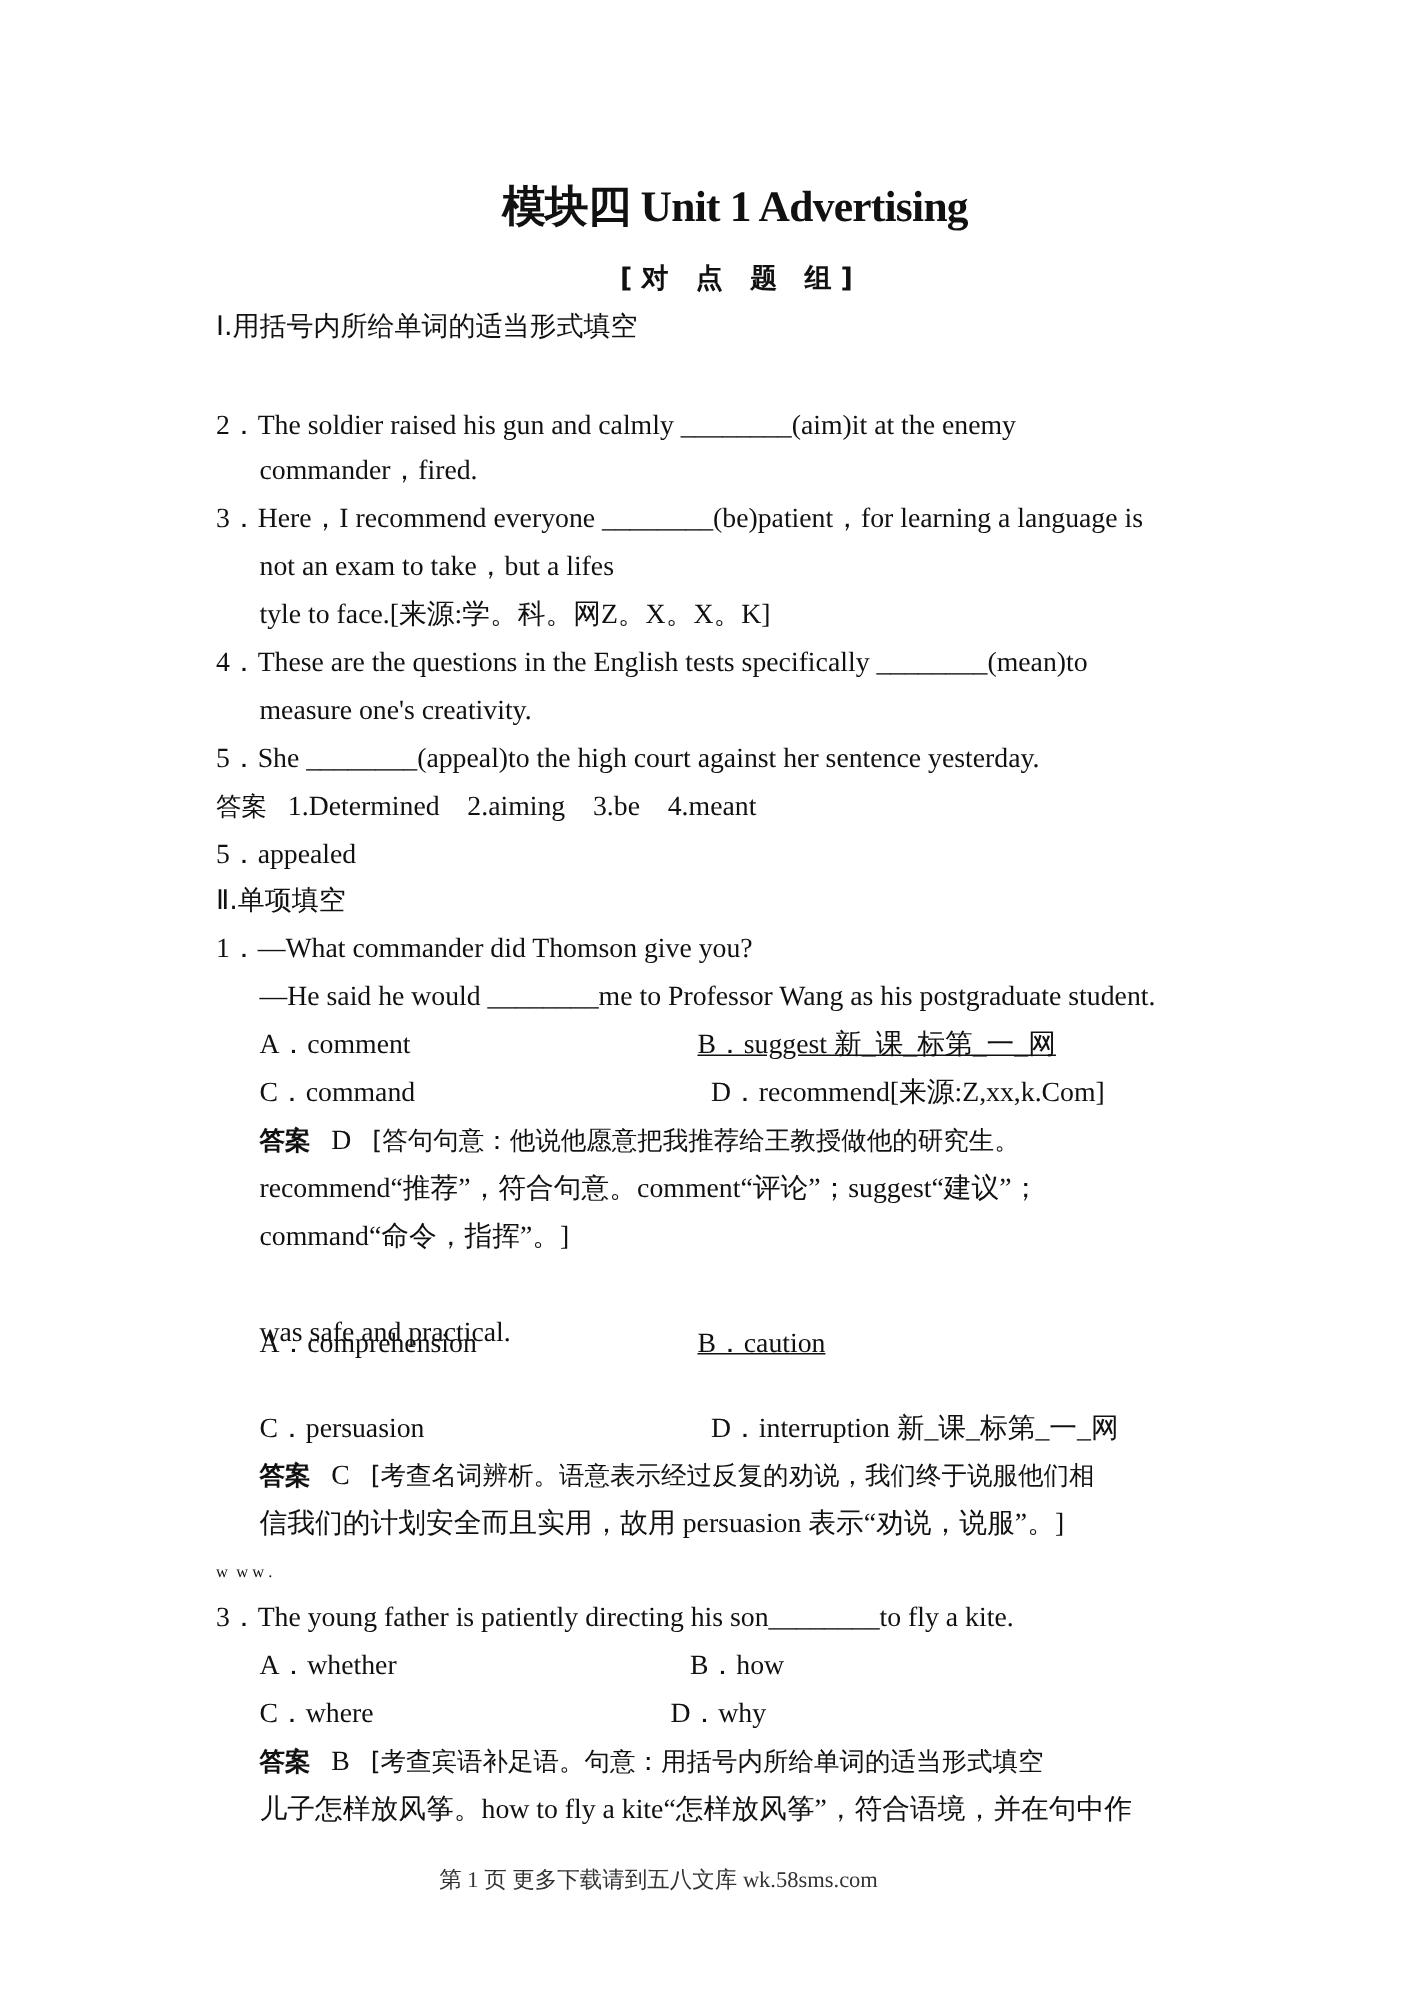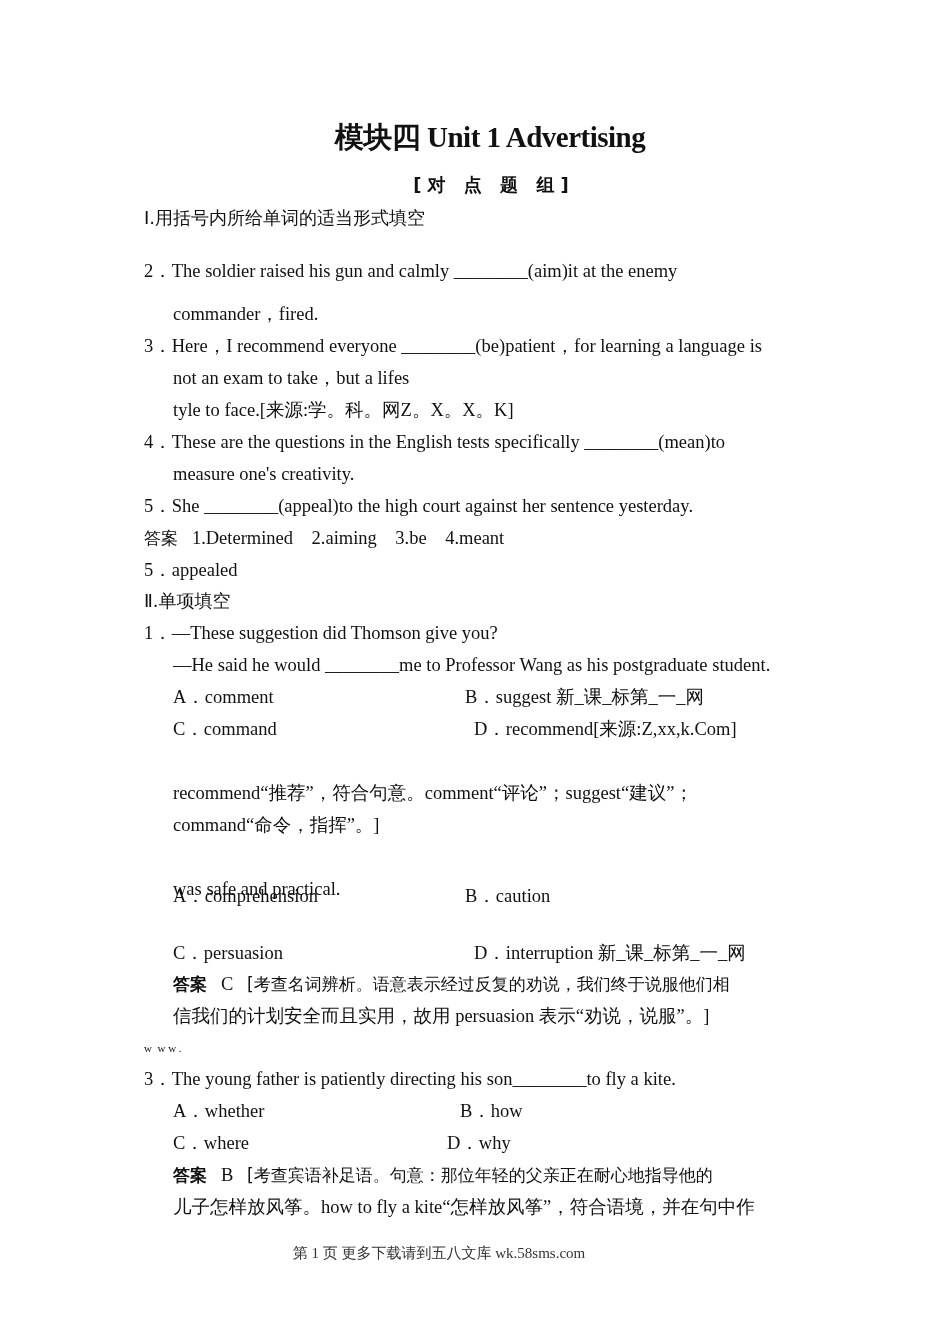--- a/index.html
+++ b/index.html
@@ -7,65 +7,66 @@
          font-family: "Liberation Serif", "DejaVu Serif", serif; color: #111; }
   .page { position: absolute; left: 0; top: 0; width: 950px; height: 1344px; }
   .title { position: absolute; top: 118px; left: 0; width: 980px; text-align: center;
            font-size: 29px; font-weight: bold; letter-spacing: -0.5px; }
   .subtitle { position: absolute; top: 173px; left: 0; width: 978px; text-align: center;
               font-size: 18px; font-family: "DejaVu Sans", sans-serif; }
   .subtitle b { font-weight: bold; letter-spacing: 6px; margin-left: 10px; }
   .line { position: absolute; left: 144px; font-size: 18.5px; line-height: 32px; white-space: nowrap; }
   .ind { left: 173px; }
   .sec { font-family: "DejaVu Sans", sans-serif; font-size: 18px; }
-  .opt-b { position: absolute; left: 465px; }
+  .opt-b { position: absolute; left: 465px; text-decoration: underline; }
   .opt-d { position: absolute; left: 474px; }
   .opt-b3 { position: absolute; left: 460px; }
   .ans-label { font-weight: bold; font-family: "DejaVu Sans", sans-serif; }
   .cn { font-family: "DejaVu Sans", sans-serif; font-size: 17px; }
   .footer { position: absolute; top: 1244px; left: 0; width: 878px; text-align: center;
             font-size: 15px; color: #333; }
 </style>
 </head>
 <body>
 
 <div class="page">
   <div class="title">模块四  Unit 1  Advertising</div>
   <div class="subtitle"><b>[对 点 题 组]</b></div>
 
   <div class="line sec" style="top:202px">Ⅰ.用括号内所给单词的适当形式填空</div>
 
 
-  <div class="line" style="top:255px"><span>2．</span><span>The soldier raised his gun and calmly ________(aim)it at the enemy</span></div>
+  <div class="line" style="top:268px"><span>2．</span><span>The soldier raised his gun and calmly ________(aim)it at the enemy</span></div>
   <div class="line ind" style="top:298px">commander，fired.</div>
 
   <div class="line" style="top:330px"><span>3．</span><span>Here，I recommend everyone ________(be)patient，for learning a language is</span></div>
   <div class="line ind" style="top:362px">not an exam to take，but a lifes</div>
   <div class="line ind" style="top:394px">tyle to face.[来源:学。科。网Z。X。X。K]</div>
 
   <div class="line" style="top:426px"><span>4．</span><span>These are the questions in the English tests specifically ________(mean)to</span></div>
   <div class="line ind" style="top:458px">measure one's creativity.</div>
 
   <div class="line" style="top:490px"><span>5．</span><span>She ________(appeal)to the high court against her sentence yesterday.</span></div>
 
   <div class="line" style="top:522px; white-space:pre"><span class="cn">答案</span>   <span>1.Determined    2.aiming    3.be    4.meant</span></div>
   <div class="line" style="top:554px">5．appealed</div>
 
   <div class="line sec" style="top:585px">Ⅱ.单项填空</div>
 
-  <div class="line" style="top:617px"><span>1．</span><span>—These suggestion did Thomson give you?</span></div>
+  <div class="line" style="top:617px"><span>1．</span><span>—What commander did Thomson give you?</span></div>
   <div class="line ind" style="top:649px">—He said he would ________me to Professor Wang as his postgraduate student.</div>
   <div class="line ind" style="top:681px; width:600px">
     <span>A．comment</span>
     <span class="opt-b" style="left:292px">B．suggest 新_课_标第_一_网</span>
   </div>
   <div class="line ind" style="top:713px; width:600px">
     <span>C．command</span>
     <span class="opt-d" style="left:301px">D．recommend[来源:Z,xx,k.Com]</span>
   </div>
+  <div class="line ind" style="top:745px; white-space:pre"><span class="ans-label cn">答案</span>   <span>D</span>   <span class="cn">[答句句意：他说他愿意把我推荐给王教授做他的研究生。</span></div>
   <div class="line ind" style="top:777px">recommend“推荐”，符合句意。comment“评论”；suggest“建议”；</div>
   <div class="line ind" style="top:809px">command“命令，指挥”。]</div>
 
   <div class="line ind" style="top:873px">was safe and practical.</div>
   <div class="line ind" style="top:880px; width:600px">
     <span>A．comprehension</span>
     <span class="opt-b" style="left:292px">B．caution</span>
   </div>
   <div class="line ind" style="top:937px; width:600px">
     <span>C．persuasion</span>
@@ -77,17 +78,17 @@
 
   <div class="line" style="top:1063px"><span>3．</span><span>The young father is patiently directing his son________to fly a kite.</span></div>
   <div class="line ind" style="top:1095px; width:600px">
     <span>A．whether</span>
     <span class="opt-b3" style="left:287px">B．how</span>
   </div>
   <div class="line ind" style="top:1127px; width:600px">
     <span>C．where</span>
     <span class="opt-b3" style="left:274px">D．why</span>
   </div>
-  <div class="line ind" style="top:1159px; white-space:pre"><span class="ans-label cn">答案</span>   <span>B</span>   <span class="cn">[考查宾语补足语。句意：那位年轻的父亲正在耐心地指导他的</span></div>
+  <div class="line ind" style="top:1159px; white-space:pre"><span class="ans-label cn">答案</span>   <span>B</span>   <span class="cn">[考查宾语补足语。句意：用括号内所给单词的适当形式填空</span></div>
   <div class="line ind" style="top:1191px">儿子怎样放风筝。how to fly a kite“怎样放风筝”，符合语境，并在句中作</div>
 
   <div class="footer">第 1 页 更多下载请到五八文库 wk.58sms.com</div>
 </div>
 
 </body></html>

